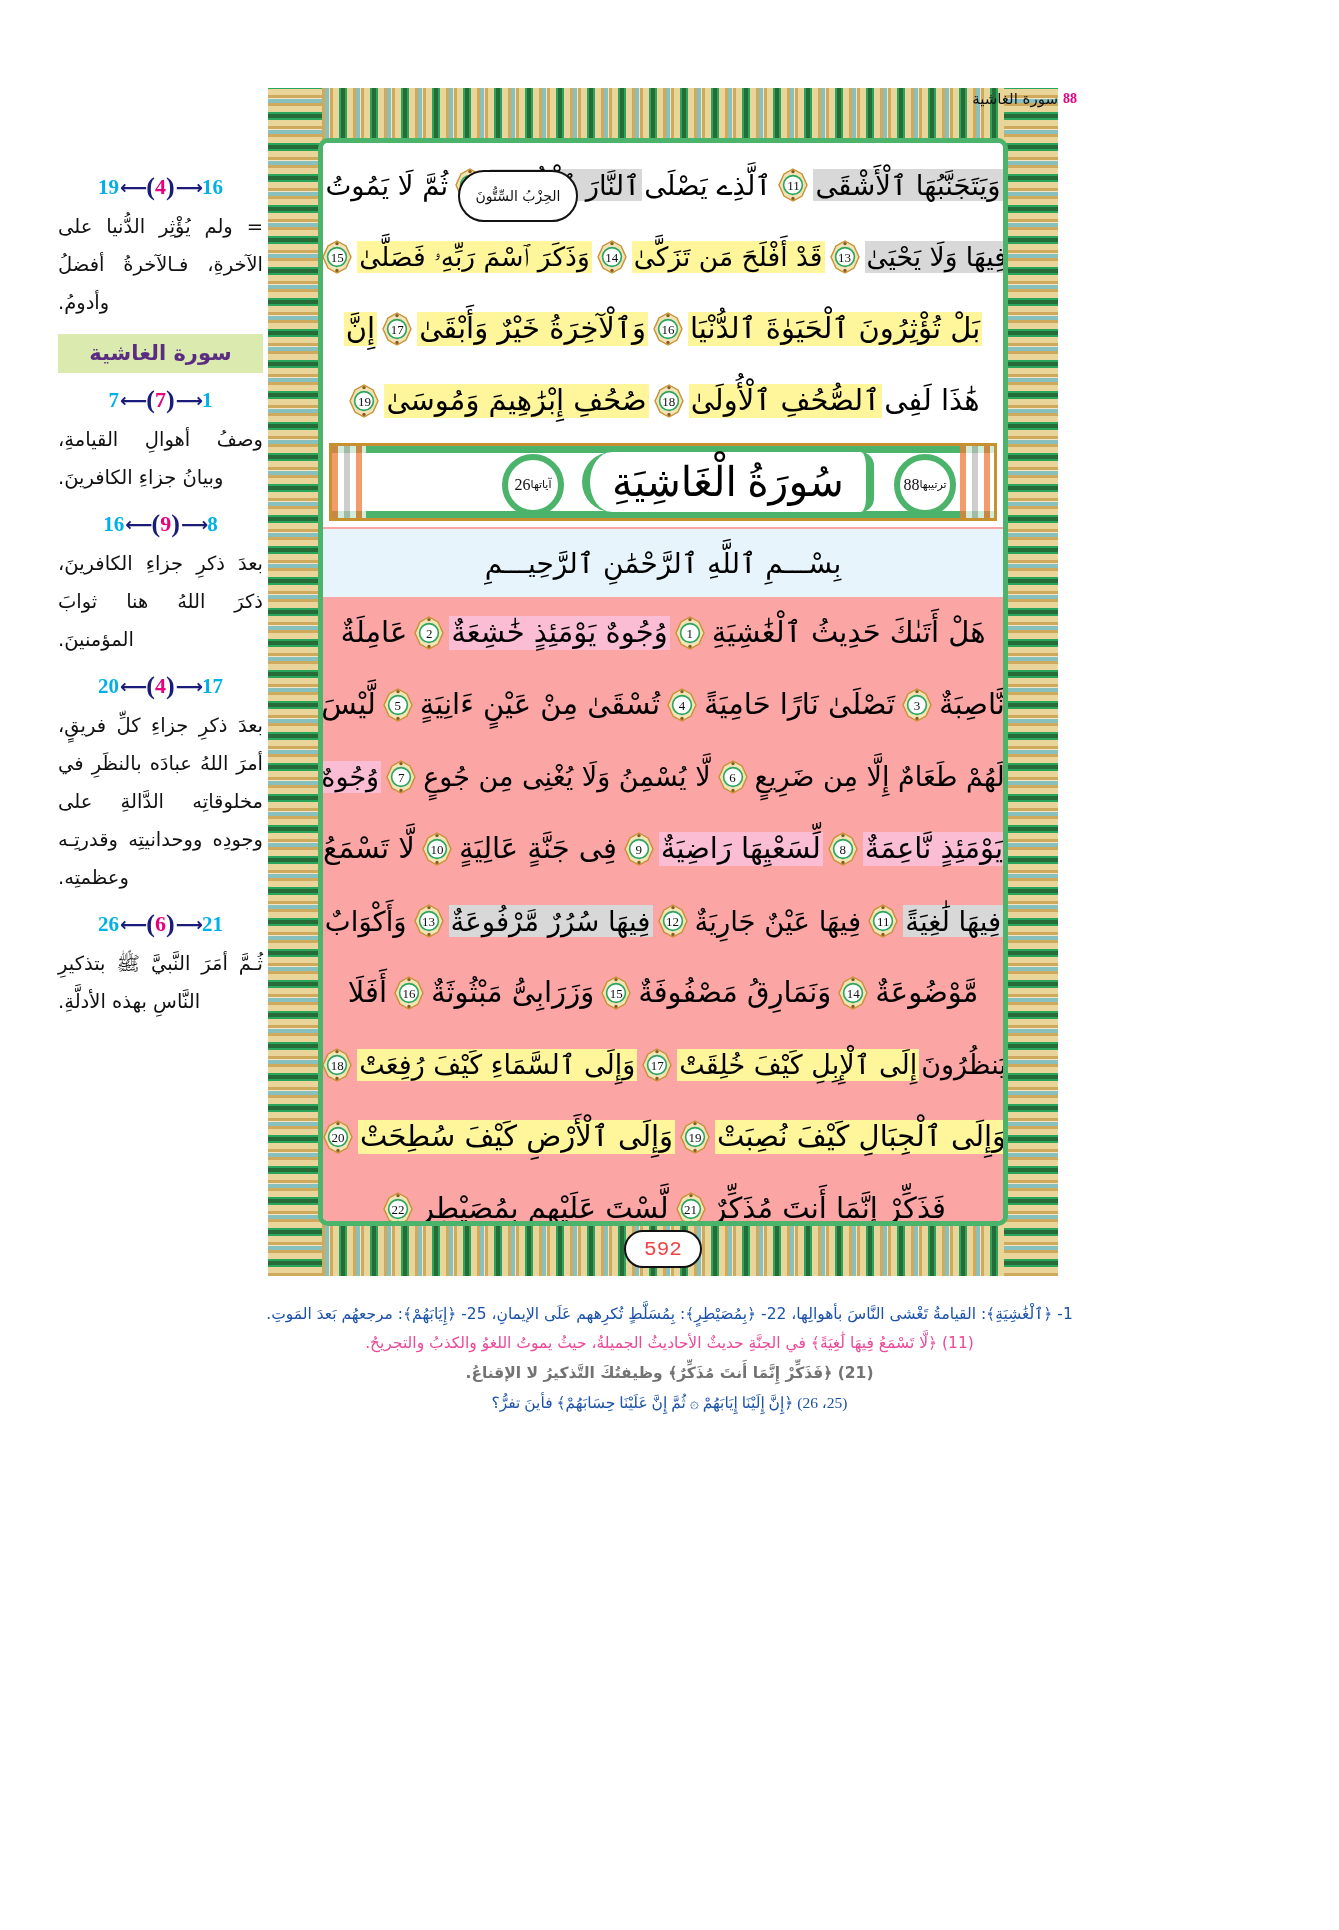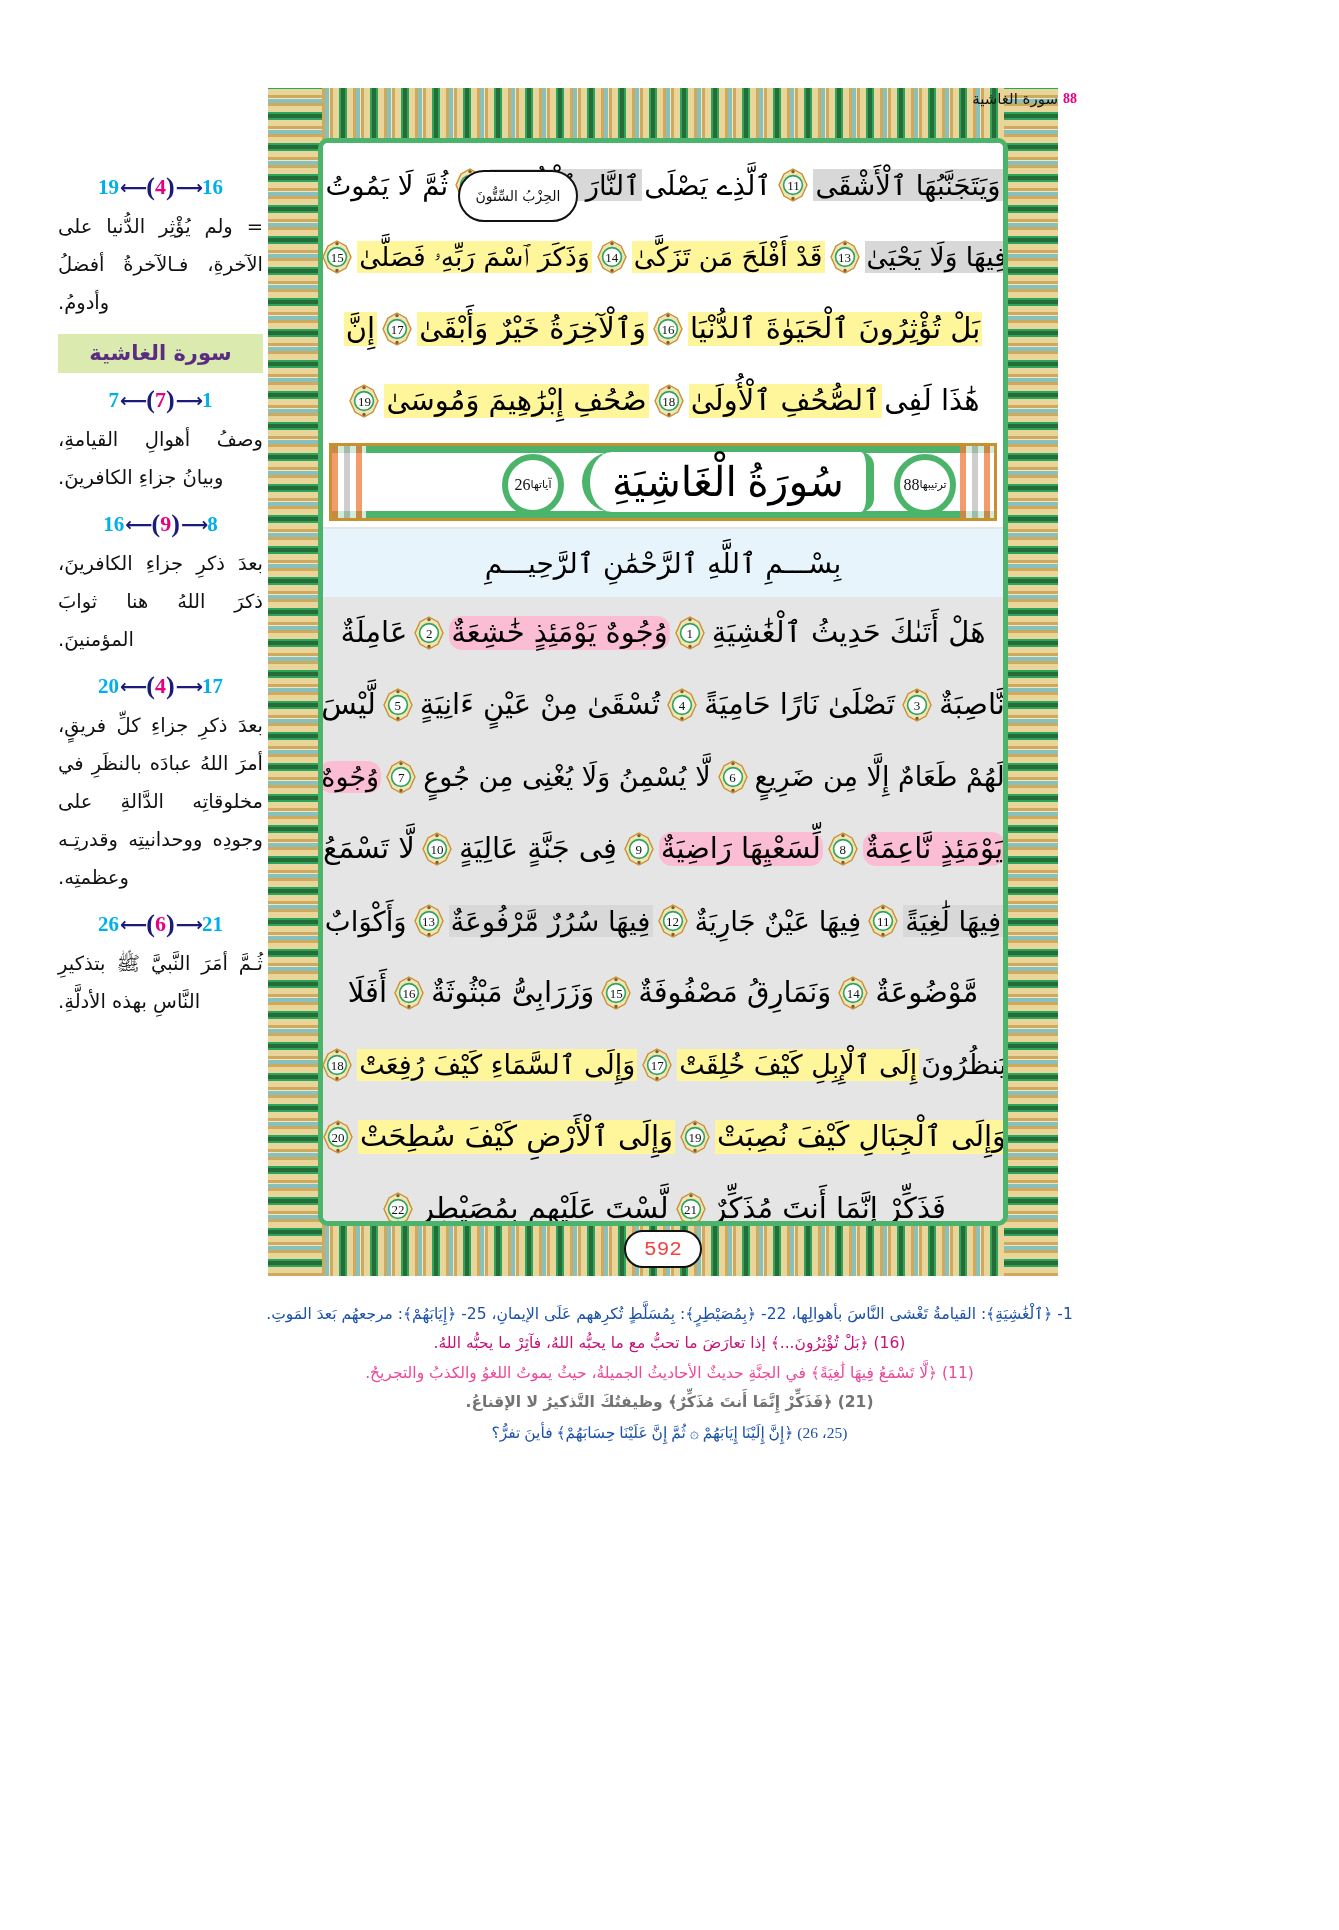--- a/index.html
+++ b/index.html
@@ -247,21 +247,21 @@
     direction: rtl;
     font-family: "DejaVu Sans", sans-serif;
     font-size: 29px;
     line-height: 1.1;
     color: #000;
     white-space: nowrap;
     height: 72px;
   }
   .seg { padding: 1px 2px; }
   .hi-yellow { background: #fff59a; }
-  .hi-pink   { background: #fbbdd3; border-radius: 13px; }
+  .hi-pink   { background: #fbbdd3; }
   .hi-grey   { background: #d8d8d8; }
   .hi-none   { background: transparent; }
 
   
   .ayah {
     display: inline-flex;
     align-items: center;
     justify-content: center;
     width: 34px; height: 34px;
     margin: 0 3px;
@@ -276,21 +276,21 @@
     font-size: 13px;
     font-weight: normal;
     color: #111;
     z-index: 2;
     line-height: 1;
   }
 
   
   #block-before { background: #ffffff; padding-top: 6px; }
   
-  #block-after  { background: #e5e5e5; padding-top: 2px; }
+  #block-after  { background: #fca5a5; padding-top: 2px; }
 
   
   #surah-banner {
     margin: 6px 6px 6px 6px;
     height: 78px;
     border: 3px solid #c8912f;
     background: #ffffff;
     position: relative;
     display: flex;
     align-items: center;
@@ -848,19 +848,18 @@
       <span>الحِزْبُ السِّتُّونَ</span>
     </div>
 
     <div id="page-number">
       <span>592</span>
     </div>
   </div>
 
   <div id="footnotes">
       <p class="fn fn-1">1- ﴿ٱلْغَٰشِيَةِ﴾: القيامةُ تَغْشى النَّاسَ بأهوالِها، 22- ﴿بِمُصَيْطِرٍ﴾: بِمُسَلَّطٍ تُكرِههم عَلَى الإيمانِ، 25- ﴿إِيَابَهُمْ﴾: مرجعهُم بَعدَ المَوتِ.</p>
-      <p class="fn fn-2">(16) ﴿بَلْ تُؤْثِرُونَ...﴾ إذا تعارَضَ ما تحبُّ مع ما يحبُّه اللهُ، فآثِرْ ما يحبُّه اللهُ.</p>
       <p class="fn fn-3">(11) ﴿لَّا تَسْمَعُ فِيهَا لَٰغِيَةً﴾ في الجنَّةِ حديثٌ الأحاديثُ الجميلةُ، حيثُ يموتُ اللغوُ والكذبُ والتجريحُ.</p>
       <p class="fn fn-4">(21) ﴿فَذَكِّرْ إِنَّمَا أَنتَ مُذَكِّرٌ﴾ وظيفتُكَ التَّذكيرُ لا الإقناعُ.</p>
       <p class="fn fn-5">(25، 26) ﴿إِنَّ إِلَيْنَا إِيَابَهُمْ ۞ ثُمَّ إِنَّ عَلَيْنَا حِسَابَهُمْ﴾ فأينَ تفرُّ؟</p>
     </div>
 
 </div>
 
 </body></html>

